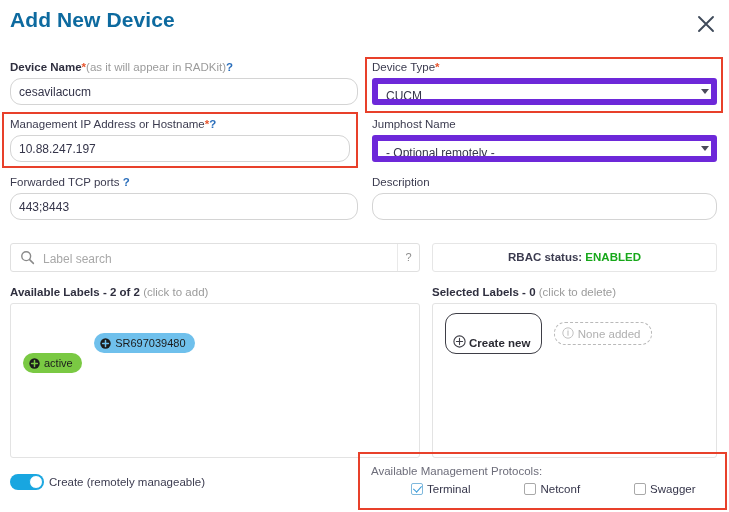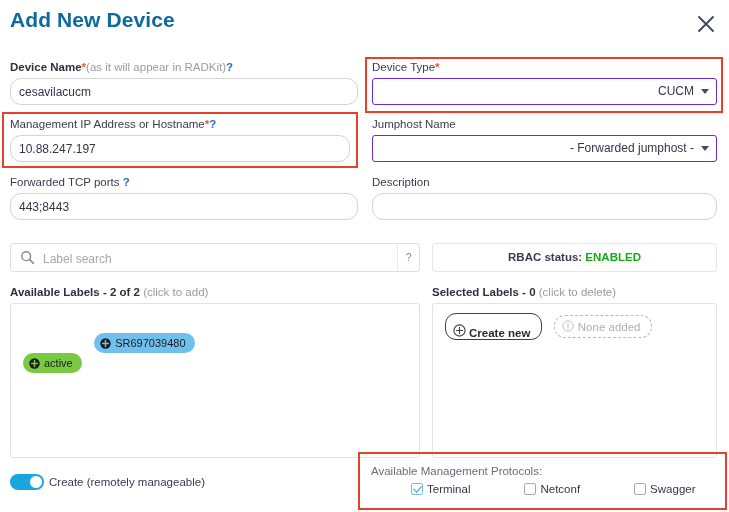--- a/index.html
+++ b/index.html
@@ -66,31 +66,30 @@
     padding: 0 8px;
     outline: none;
   }
   .text-input::placeholder { color: #adadad; }
 
   .select-wrap { position: relative; }
   .select-box {
     box-sizing: border-box;
     width: 100%;
     height: 27px;
-    border: 1px solid #6d28d9;
+    border: 6px solid #6d28d9;
     border-radius: 3px;
     background: #fff;
     font-size: 12px;
     color: #35354a;
     padding: 0 22px 1px 8px;
     line-height: 25px;
     cursor: pointer;
     white-space: nowrap;
     overflow: hidden;
-    text-align: right;
   }
   .caret {
     position: absolute;
     right: 8px;
     top: 11px;
     width: 0; height: 0;
     border-left: 4px solid transparent;
     border-right: 4px solid transparent;
     border-top: 5px solid #4a4a5a;
     pointer-events: none;
@@ -200,24 +199,24 @@
     cursor: pointer;
     vertical-align: middle;
     white-space: nowrap;
   }
   .chip-green { background: #7ac943; margin-top: 40px; }
   .chip-blue  { background: #6fc0ec; }
   .chip .ic { width: 11px; height: 11px; display: block; }
 
   .btn-pill {
     display: inline-flex;
-    align-items: flex-end;
+    align-items: center;
     gap: 3px;
     height: 21px;
-    padding: 4px 11px 0 7px;
+    padding: 18px 11px 0 7px;
     border: 1px solid #3e3e46;
     border-radius: 11px;
     background: #fff;
     font-size: 11.5px;
     font-weight: bold;
     color: #2b2b33;
     cursor: pointer;
     margin-right: 7px;
     vertical-align: middle;
   }
@@ -364,21 +363,21 @@
     <div class="select-box">CUCM</div>
     <span class="caret"></span>
   </div>
 </div>
 
 <div class="fld" id="f-jumphost">
   <div class="field-label">
     <span>Jumphost Name</span>
   </div>
   <div class="inp-row select-wrap">
-    <div class="select-box">- Forwarded jumphost -</div>
+    <div class="select-box">- Optional remotely -</div>
     <span class="caret"></span>
   </div>
 </div>
 
 <div class="fld" id="f-desc">
   <div class="field-label">
     <span>Description</span>
   </div>
   <div class="inp-row">
     <input class="text-input" type="text" value="" style="">

